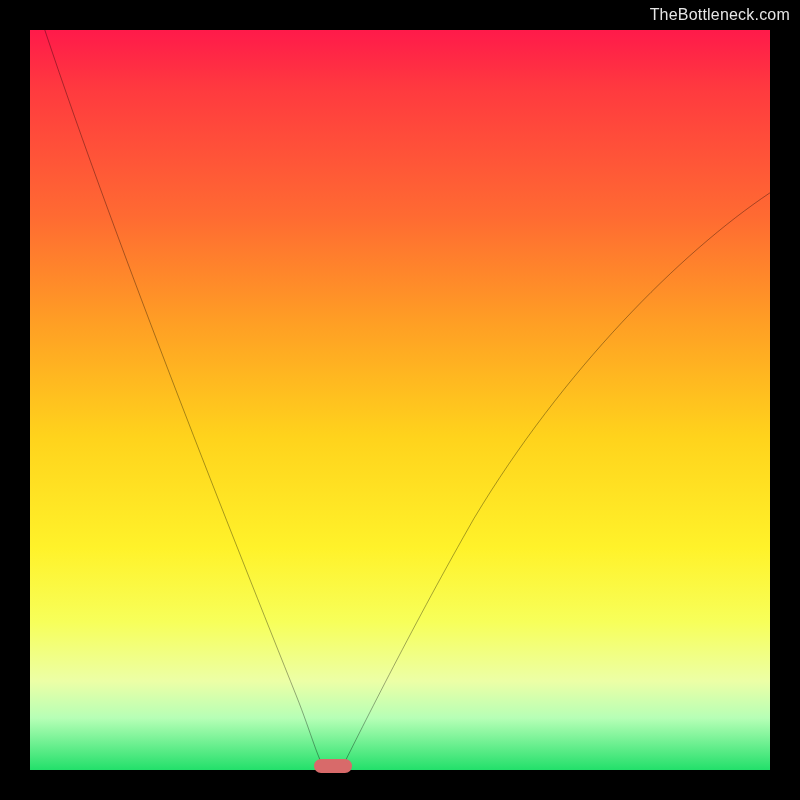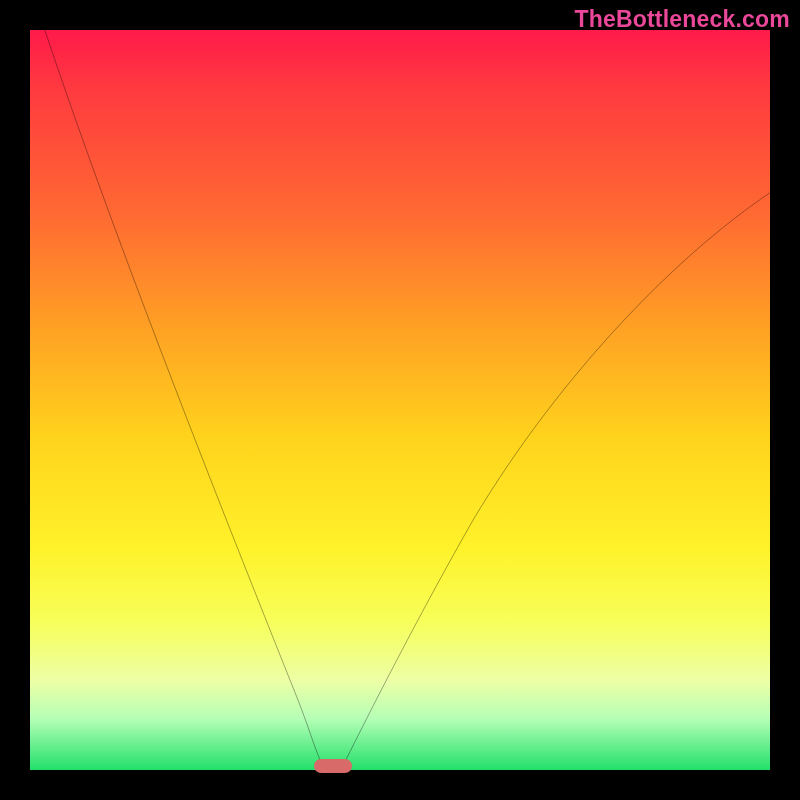--- a/index.html
+++ b/index.html
@@ -54,23 +54,23 @@
     width: 38px;
     height: 14px;
     border-radius: 7px;
     background: #d86a6a;
     transform: translate(-50%, -50%);
   }
   .watermark {
     position: absolute;
     top: 6px;
     right: 10px;
-    color: #ec4899;
-    font-size: 23px;
-    font-weight: 700;
+    color: #e5e5e5;
+    font-size: 16px;
+    font-weight: 400;
     letter-spacing: 0.2px;
     user-select: none;
   }
 </style>
 </head>
 <body>
 
 <div class="stage">
   <div class="frame"></div>
   <div class="plot"></div>

